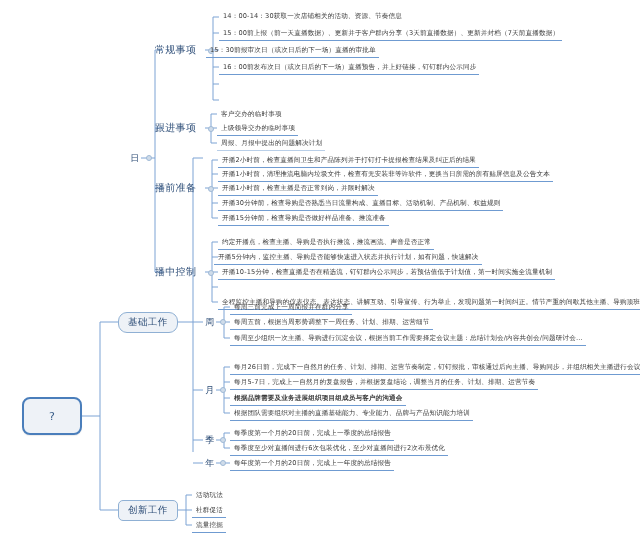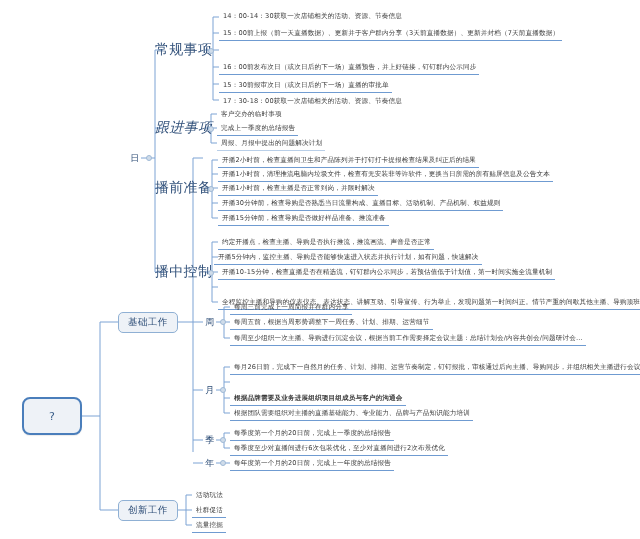--- a/index.html
+++ b/index.html
@@ -23,21 +23,21 @@
   }
 
   .branch-node{
     background:#eef2f7;border:1px solid #8fb0d4;border-radius:5px;
     height:21px;padding:0 9px;
     display:flex;align-items:center;justify-content:center;
     font-size:9.5px;color:#2f4f78;letter-spacing:.4px;
   }
 
   .cat-node{
-    font-size:14px;color:#34537c;letter-spacing:.3px;
+    font-size:10px;color:#34537c;letter-spacing:.3px;
     height:14px;display:flex;align-items:center;
   }
 
   .period-node{
     font-size:9px;color:#2f4f78;letter-spacing:.3px;
     height:14px;display:flex;align-items:center;justify-content:center;
   }
 
   
   .leaf{
@@ -150,21 +150,21 @@
       <path d="M186 495 L192 495"></path>
       <path d="M186 510 L192 510"></path>
       <path d="M186 525 L192 525"></path>
     </g>
   </svg>
 
   <div class="node root-node">
     <span>?</span>
   </div>
 
-  <div class="node branch-node" style="left:118px;top:312px;">
+  <div class="node branch-node" style="left:118px;top:312px;border-radius:9px;">
     <span>基础工作</span>
   </div>
   <div class="node branch-node" style="left:118px;top:500px;">
     <span>创新工作</span>
   </div>
 
   <div class="node period-node" style="left:128px;top:151px;width:14px;">
     <span>日</span>
   </div>
   <div class="dot" style="left:146px;top:155px;"></div>
@@ -187,56 +187,53 @@
   <div class="node period-node" style="left:203px;top:456px;width:14px;">
     <span>年</span>
   </div>
   <div class="dot" style="left:220px;top:460px;"></div>
 
   <div class="node cat-node" style="left:155px;top:43px;">
     <span>常规事项</span>
   </div>
   <div class="dot" style="left:208px;top:48px;"></div>
 
-  <div class="node cat-node" style="left:155px;top:121px;font-style:italic;">
+  <div class="node cat-node" style="left:155px;top:121px;">
     <span>跟进事项</span>
   </div>
   <div class="dot" style="left:208px;top:126px;"></div>
 
   <div class="node cat-node" style="left:155px;top:181px;">
     <span>播前准备</span>
   </div>
   <div class="dot" style="left:208px;top:186px;"></div>
 
   <div class="node cat-node" style="left:155px;top:265px;">
     <span>播中控制</span>
   </div>
   <div class="dot" style="left:208px;top:270px;"></div>
 
   <div class="node leaf plain" style="left:219px;top:9px;">
       <span>14：00-14：30获取一次店铺相关的活动、资源、节奏信息</span>
     </div>
   <div class="node leaf" style="left:219px;top:26px;">
       <span>15：00前上报（前一天直播数据）、更新并于客户群内分享（3天前直播数据）、更新并封档（7天前直播数据）</span>
     </div>
-  <div class="node leaf" style="left:219px;top:43px;margin-top:35px;">
+  <div class="node leaf" style="left:206px;top:43px;">
       <span>15：30前报审次日（或次日后的下一场）直播的审批单</span>
     </div>
   <div class="node leaf" style="left:219px;top:60px;">
       <span>16：00前发布次日（或次日后的下一场）直播预告，并上好链接，钉钉群内公示同步</span>
     </div>
-  <div class="node leaf plain" style="left:219px;top:94px;">
-      <span>17：30-18：00获取一次店铺相关的活动、资源、节奏信息</span>
-    </div>
 
   <div class="node leaf plain" style="left:217px;top:107px;">
       <span>客户交办的临时事项</span>
     </div>
   <div class="node leaf" style="left:217px;top:121px;">
-      <span>完成上一季度的总结报告</span>
+      <span>上级领导交办的临时事项</span>
     </div>
   <div class="node leaf faint" style="left:217px;top:136px;">
       <span>周报、月报中提出的问题解决计划</span>
     </div>
 
   <div class="node leaf" style="left:218px;top:153px;">
       <span>开播2小时前，检查直播间卫生和产品陈列并于打钉打卡提报检查结果及纠正后的结果</span>
     </div>
   <div class="node leaf" style="left:218px;top:167px;">
       <span>开播1小时前，清理推流电脑内垃圾文件，检查有无安装非等许软件，更换当日所需的所有贴屏信息及公告文本</span>
@@ -270,20 +267,23 @@
   <div class="node leaf" style="left:230px;top:315px;">
       <span>每周五前，根据当周形势调整下一周任务、计划、排期、运营细节</span>
     </div>
   <div class="node leaf" style="left:230px;top:331px;">
       <span>每周至少组织一次主播、导购进行沉淀会议，根据当前工作需要择定会议主题：总结计划会/内容共创会/问题研讨会…</span>
     </div>
 
   <div class="node leaf" style="left:230px;top:360px;">
       <span>每月26日前，完成下一自然月的任务、计划、排期、运营节奏制定，钉钉报批，审核通过后向主播、导购同步，并组织相关主播进行会议学习</span>
     </div>
+  <div class="node leaf" style="left:230px;top:375px;">
+      <span>每月5-7日，完成上一自然月的复盘报告，并根据复盘结论，调整当月的任务、计划、排期、运营节奏</span>
+    </div>
   <div class="node leaf" style="left:230px;top:391px;font-weight:bold;">
       <span>根据品牌需要及业务进展组织项目组成员与客户的沟通会</span>
     </div>
   <div class="node leaf" style="left:230px;top:406px;">
       <span>根据团队需要组织对主播的直播基础能力、专业能力、品牌与产品知识能力培训</span>
     </div>
 
   <div class="node leaf" style="left:230px;top:426px;">
       <span>每季度第一个月的20日前，完成上一季度的总结报告</span>
     </div>

